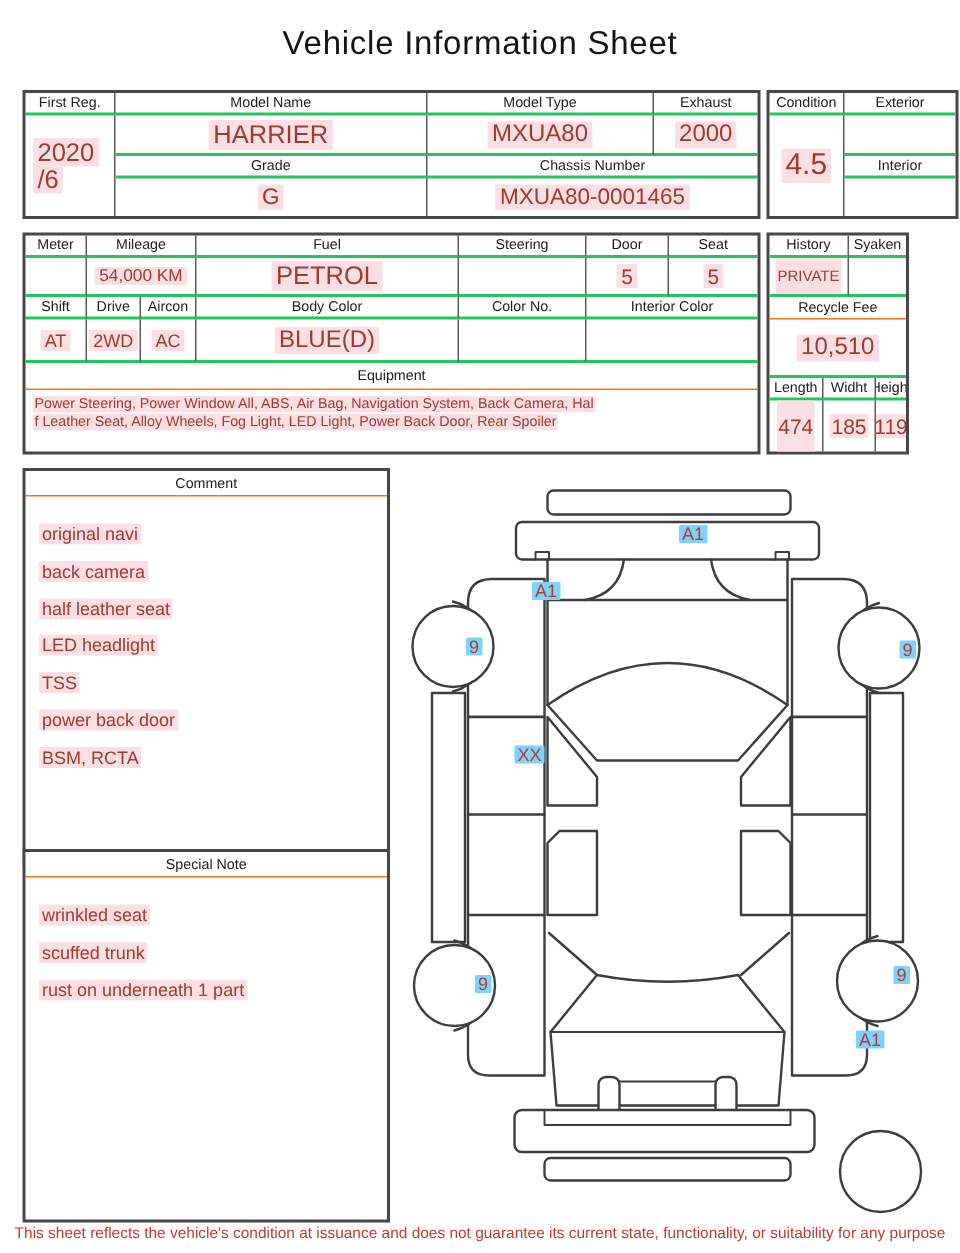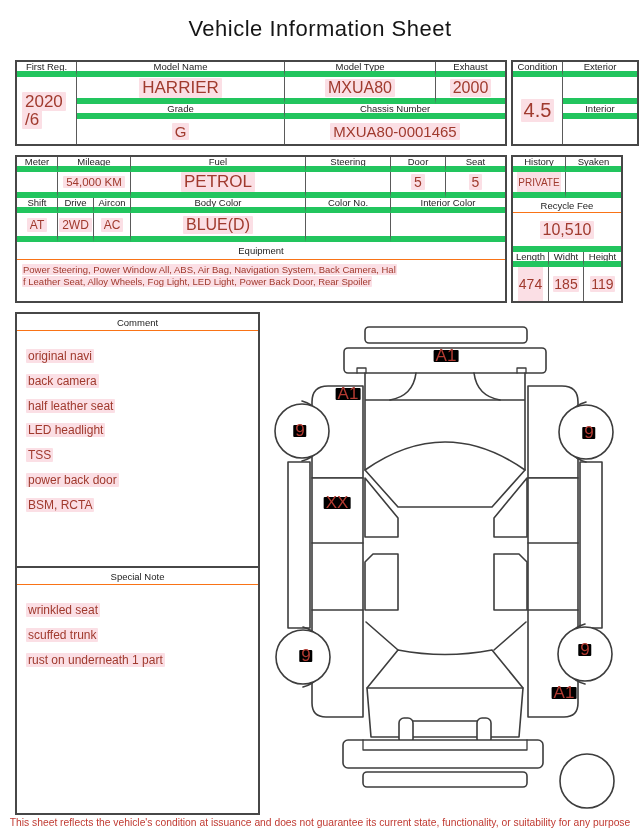--- a/index.html
+++ b/index.html
@@ -5,39 +5,39 @@
   html,body{margin:0;padding:0;background:#fff;}
   #page{position:relative;width:640px;height:835px;background:#fff;
         font-family:"Liberation Sans",sans-serif;color:#1c1c1c;overflow:hidden;}
   .abs{position:absolute;}
   #title{top:16px;left:0;right:0;text-align:center;font-size:22px;font-weight:500;
          color:#151515;letter-spacing:0.5px;}
   .box{position:absolute;border:2px solid #474747;background:#fff;box-sizing:border-box;}
   .grid{display:grid;}
   .cell{box-sizing:border-box;display:flex;align-items:center;justify-content:center;overflow:hidden;}
   .br{border-right:1px solid #5a5a5a;}
-  .bb{border-bottom:6px solid #22c55e;}
+  .bb{border-bottom:2px solid #22c55e;}
   .hc{font-size:9.5px;color:#1c1c1c;}
   .val{color:#a03a2e;}
   .hl{background:#fbdfe5;color:#a03a2e;padding:0 3px;border-radius:1px;white-space:nowrap;}
   .fs20{font-size:20px;} .fs17{font-size:17px;} .fs16{font-size:16px;} .fs15{font-size:15px;}
   .fs14{font-size:14px;} .fs12{font-size:12px;} .fs10{font-size:10px;}
   .left-align{justify-content:flex-start;padding-left:5px;}
   .firstreg-line{line-height:18px;font-size:17px;}
   .section-h{height:17px;display:flex;align-items:center;justify-content:center;
              font-size:9.5px;border-bottom:1px solid #f97316;box-sizing:border-box;}
   .note-body{padding:7px 0 0 9px;}
   .note-line{line-height:12.8px;font-size:12px;margin-top:12px;}
   .note-line .hl{padding:0 2px;}
   .eq-body{padding:4px 0 0 5px;}
   .eq-line{line-height:11.5px;font-size:9.5px;}
   .eq-line .hl{padding:0 1px;}
   #diagram{left:270px;top:310px;width:370px;height:505px;}
-  .dmg{position:absolute;transform:translate(-50%,-50%);font-size:17px;line-height:12px;
-       color:#b13a31;background:#000000;padding:0 2px;border-radius:1px;}
+  .dmg{position:absolute;transform:translate(-50%,-50%);font-size:12px;line-height:12px;
+       color:#b13a31;background:#7dd3fc;padding:0 2px;border-radius:1px;margin-left:16px;}
   #disclaimer{top:817px;left:0;right:0;text-align:center;font-size:10.3px;color:#c03a32;}
   svg{display:block;}
 </style>
 </head>
 <body>
 
 <div id="page">
 
   <div id="title" class="abs">Vehicle Information Sheet</div>
 
@@ -129,21 +129,21 @@
       <div class="cell br bb val fs12"></div>
       <div class="cell bb val fs12"></div>
     </div>
     <div class="section-h" style="height:18px;">Equipment</div>
     <div class="eq-body">
       <div class="eq-line"><span class="hl">Power Steering, Power Window All, ABS, Air Bag, Navigation System, Back Camera, Hal</span></div>
       <div class="eq-line"><span class="hl">f Leather Seat, Alloy Wheels, Fog Light, LED Light, Power Back Door, Rear Spoiler</span></div>
     </div>
   </div>
 
-  <div class="box" style="left:511px;top:155px;width:112px;height:148px;">
+  <div class="box" style="left:511px;top:155px;width:95px;height:148px;">
     <div class="grid" style="grid-template-columns:53px 1fr;grid-template-rows:15px 26px;">
       <div class="cell hc br bb">History</div>
       <div class="cell hc bb">Syaken</div>
       <div class="cell br bb val fs10">
           <span class="hl" style="padding:16px 1px">PRIVATE</span>
         </div>
       <div class="cell bb val fs10"></div>
     </div>
     <div class="section-h" style="height:15px;">Recycle Fee</div>
     <div class="cell bb val fs16" style="height:39px;">

